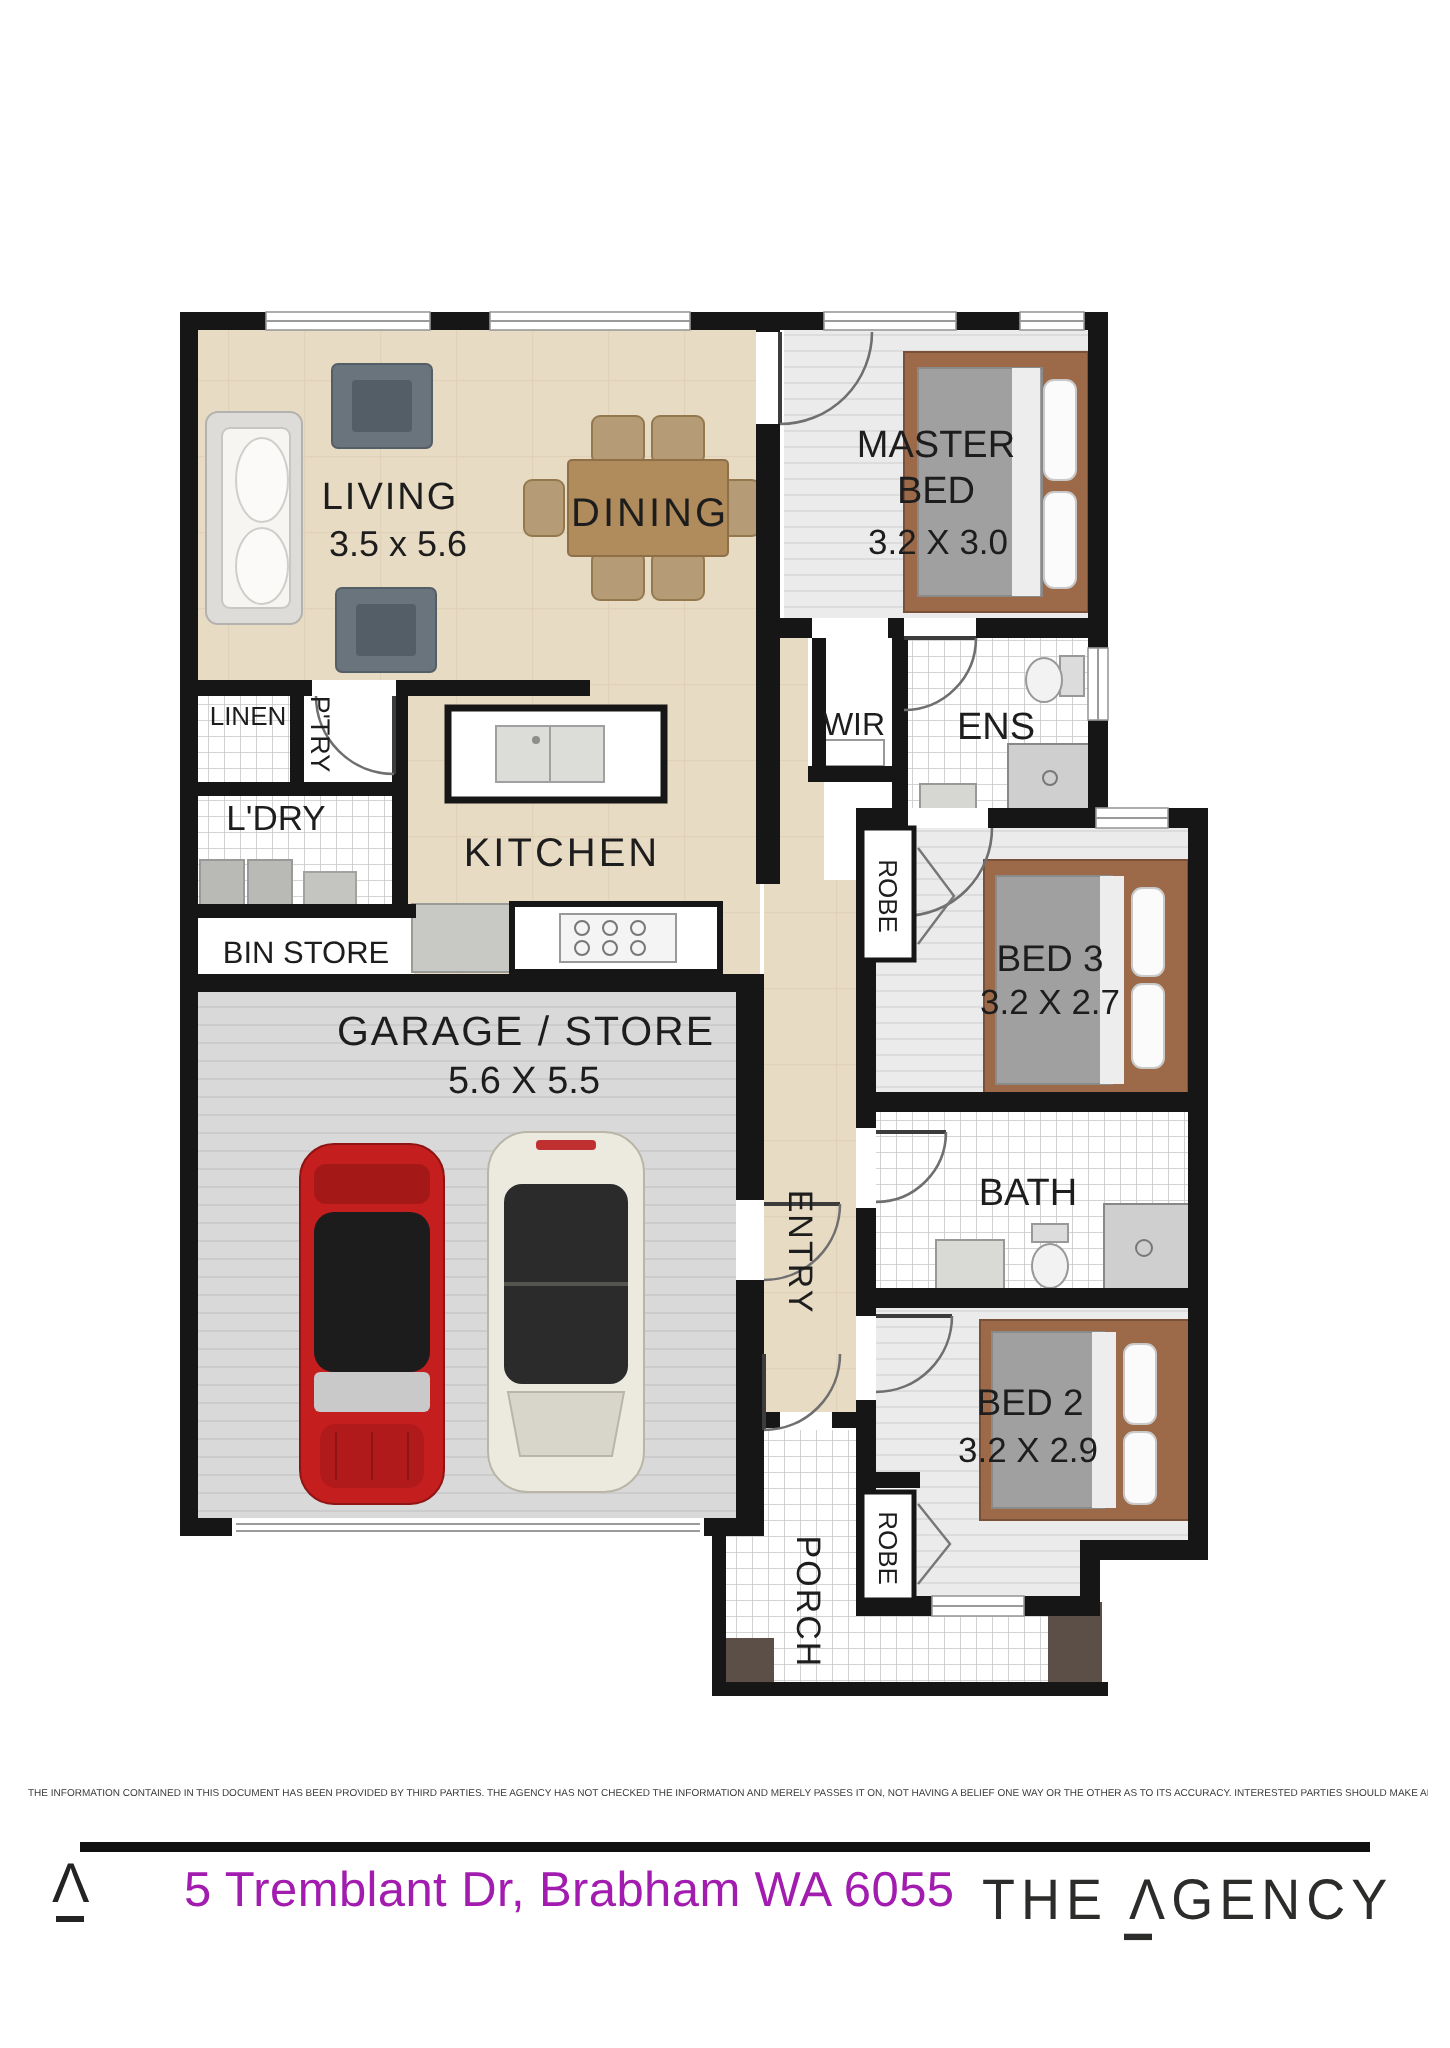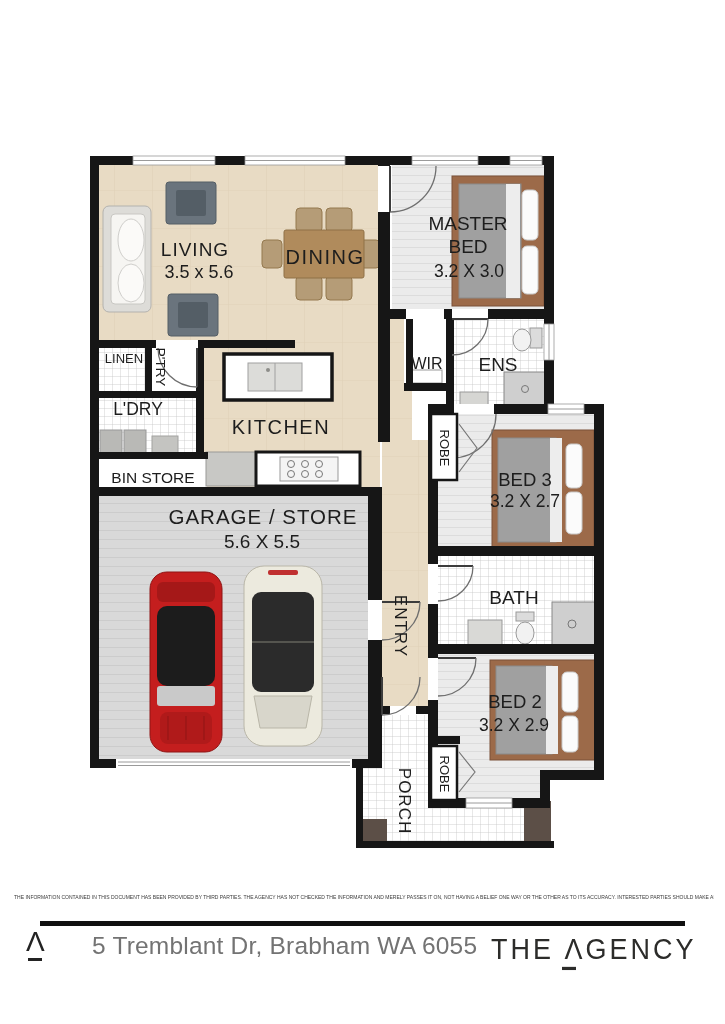--- a/index.html
+++ b/index.html
@@ -9,21 +9,21 @@
   .wall{fill:#161616;}
   .room-label{fill:#1d1d1d;font-family:"Liberation Sans",sans-serif;}
   .arc{fill:none;stroke:#6f6f6f;stroke-width:1.3px;}
   .leaf{stroke:#3c3c3c;stroke-width:2px;}
   .winline{stroke:#9a9a9a;stroke-width:1px;}
   .disclaimer{position:absolute;left:14px;top:894px;width:700px;font-size:5px;
               letter-spacing:0;white-space:nowrap;overflow:hidden;color:#3a3a3a;}
   .footer-rule{position:absolute;left:40px;top:921px;width:645px;height:5px;background:#101010;}
   .logo-mark{position:absolute;left:26px;top:926px;font-size:28px;color:#232323;font-weight:400;}
   .logo-mark-dash{position:absolute;left:28px;top:958px;width:14px;height:2.5px;background:#232323;}
-  .address{position:absolute;left:92px;top:932px;font-size:24.5px;color:#737373;letter-spacing:0.2px;}
+  .address{position:absolute;left:92px;top:932px;font-size:24.5px;color:#a21caf;letter-spacing:0.2px;}
   .brand{position:absolute;left:491px;top:934px;font-size:27px;letter-spacing:3px;color:#2c2c2a;
          transform:scale(1.0,1.06);transform-origin:left top;}
   .brand-dash{position:absolute;left:71px;top:31px;width:14px;height:2.5px;background:#2c2c2a;}
 </style>
 </head>
 <body>
 
 <div class="page">
 
 <svg class="plan-svg" width="725" height="885" viewBox="0 0 725 885">

